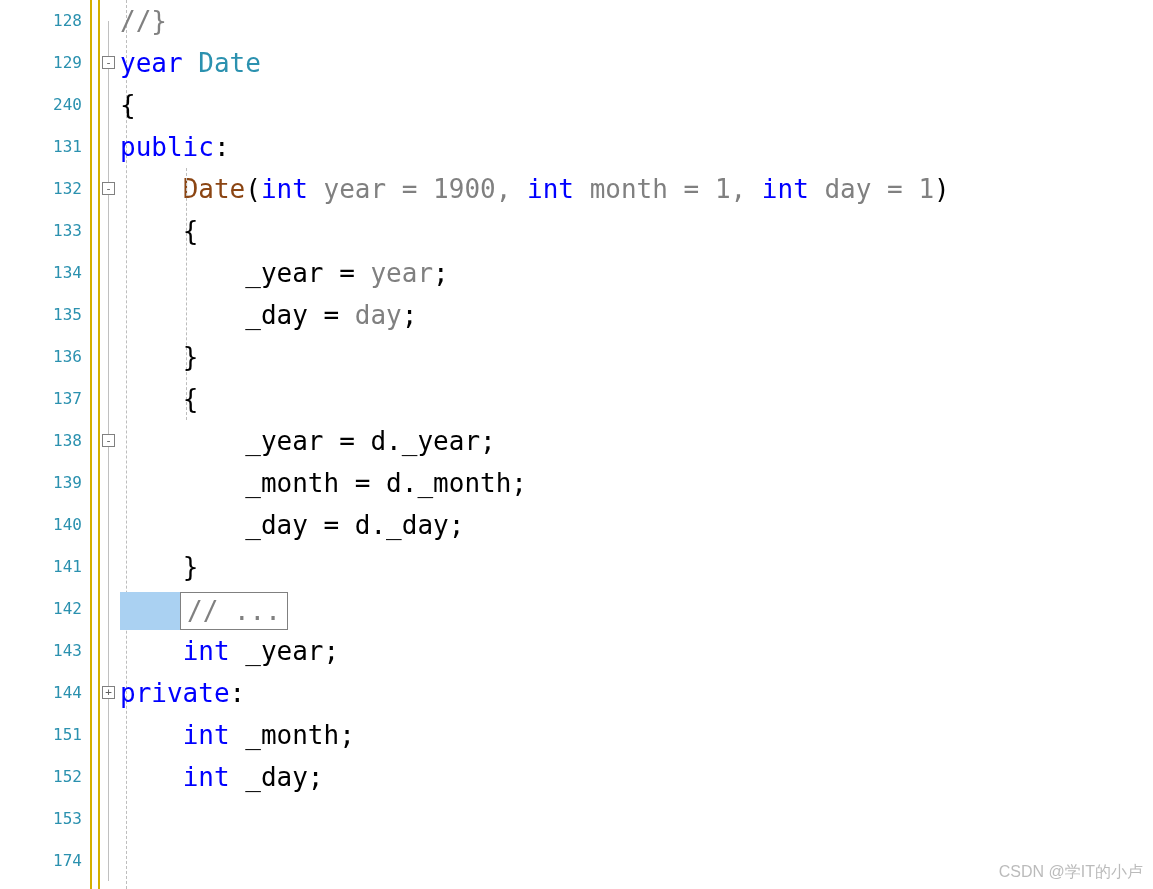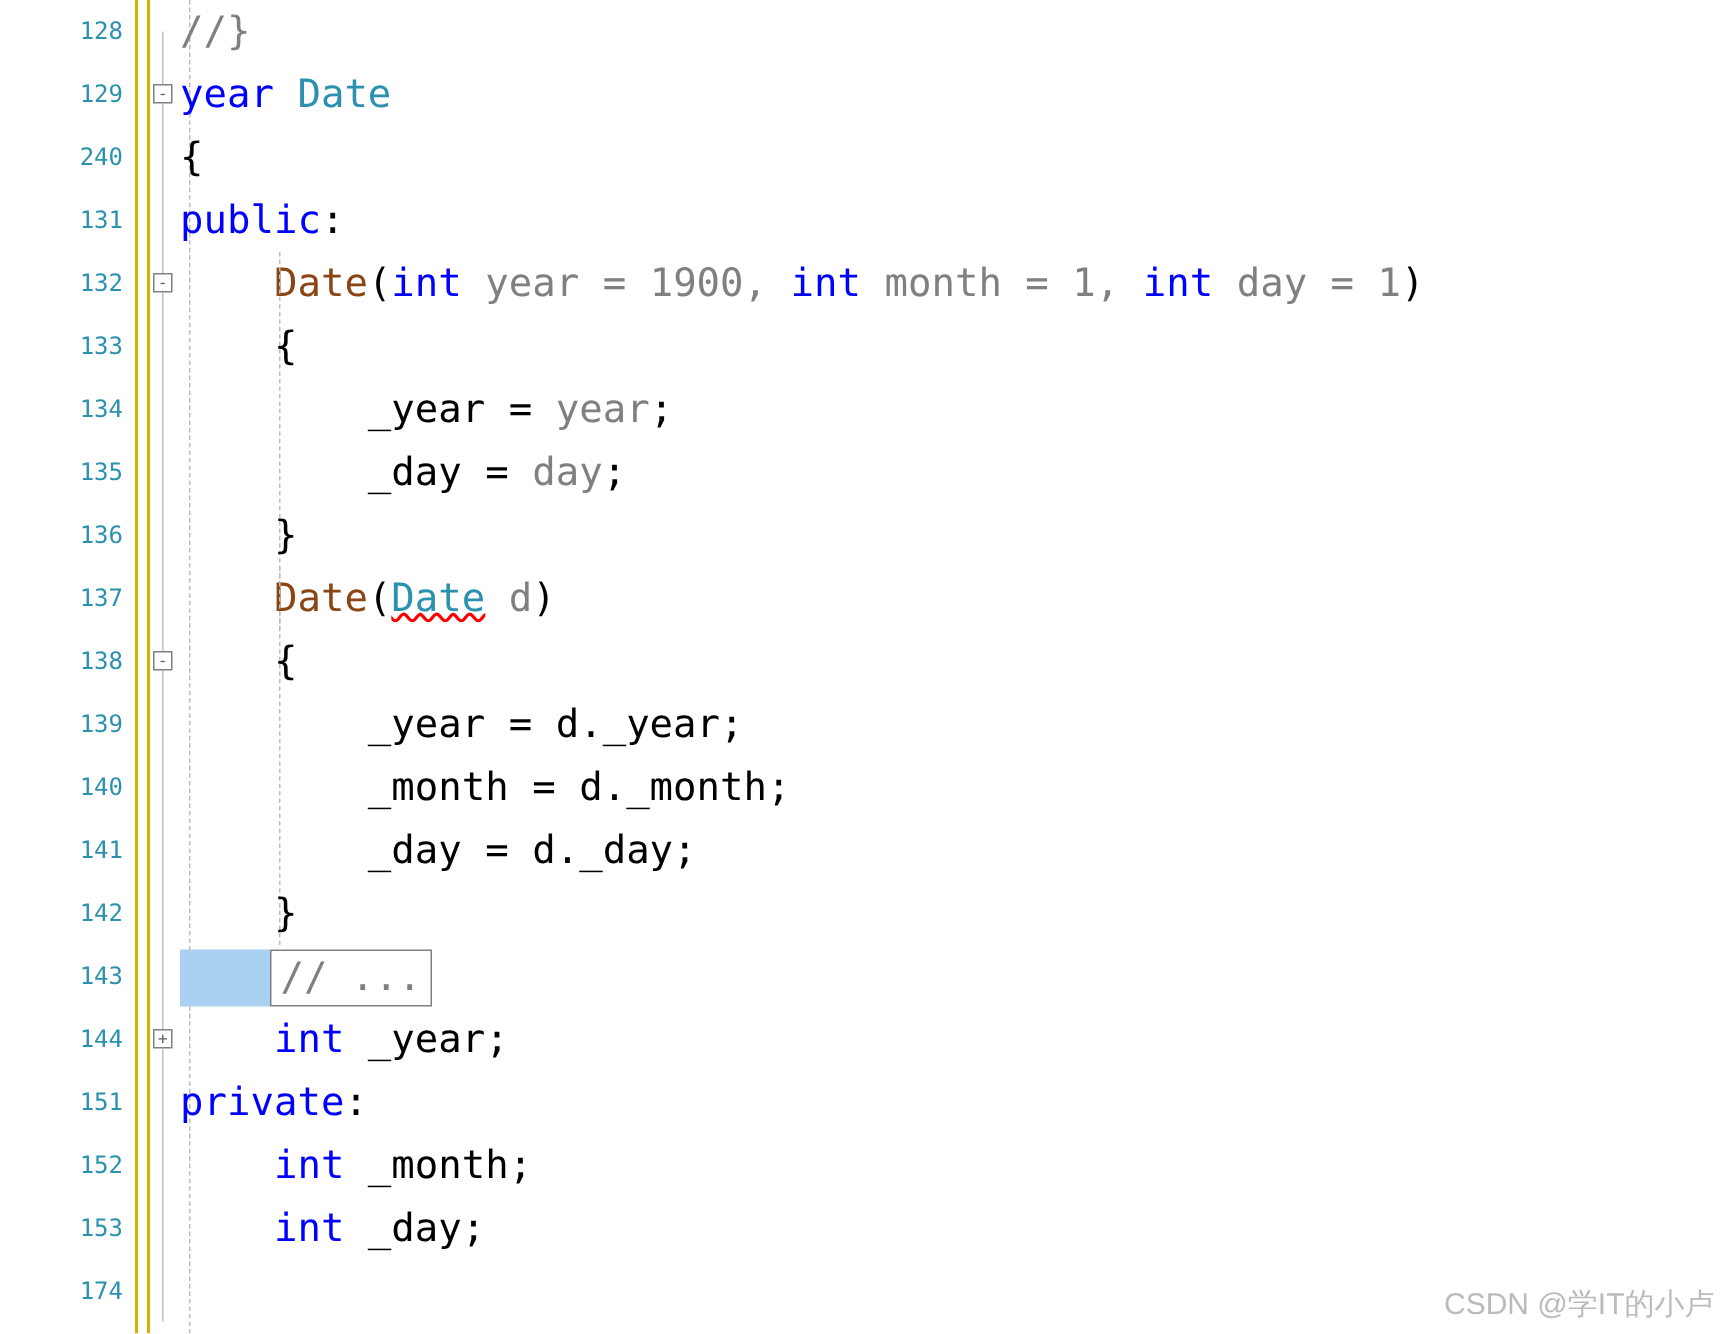--- a/index.html
+++ b/index.html
@@ -105,21 +105,21 @@
       background: #aad1f2;
       height: 38px;
       vertical-align: middle;
       width: 60px;
     }
     .watermark {
       position: absolute;
       right: 10px;
       bottom: 6px;
       color: rgba(120,120,120,0.5);
-      font-size: 20px;
+      font-size: 16px;
       font-family: sans-serif;
     }
   </style>
 </head>
 <body>
 
 <div class="editor">
   <div class="gutter">
     <div class="gutter-line">128</div>
     <div class="gutter-line">129</div>
@@ -184,21 +184,20 @@
 
     <div class="code-line"><span class="tok-gray">//}</span></div>
     <div class="code-line"><span class="tok-kw">year</span><span class="tok-type"> Date</span></div>
     <div class="code-line"><span class="tok-black">{</span></div>
     <div class="code-line"><span class="tok-kw">public</span><span class="tok-black">:</span></div>
     <div class="code-line"><div class="indent-guide" style="left:66px;top:0;height:252px;"></div><span>    </span><span class="tok-brown">Date</span><span class="tok-black">(</span><span class="tok-kw">int</span><span class="tok-gray"> year = 1900, </span><span class="tok-kw">int</span><span class="tok-gray"> month = 1, </span><span class="tok-kw">int</span><span class="tok-gray"> day = 1</span><span class="tok-black">)</span></div>
     <div class="code-line"><span>    </span><span class="tok-black">{</span></div>
     <div class="code-line"><span>        </span><span class="tok-black">_year = </span><span class="tok-gray">year</span><span class="tok-black">;</span></div>
     <div class="code-line"><span>        </span><span class="tok-black">_day = </span><span class="tok-gray">day</span><span class="tok-black">;</span></div>
     <div class="code-line"><span>    </span><span class="tok-black">}</span></div>
-    <div class="code-line"><div class="indent-guide" style="left:66px;top:0;height:252px;"></div><span>    </span><span class="tok-brown">Date</span><span class="tok-black">(</span><span class="tok-type squiggle">Date</span><span class="tok-gray"> d</span><span class="tok-black">)</span></div>
     <div class="code-line"><span>    </span><span class="tok-black">{</span></div>
     <div class="code-line"><span>        </span><span class="tok-black">_year = d._year;</span></div>
     <div class="code-line"><span>        </span><span class="tok-black">_month = d._month;</span></div>
     <div class="code-line"><span>        </span><span class="tok-black">_day = d._day;</span></div>
     <div class="code-line"><span>    </span><span class="tok-black">}</span></div>
     <div class="code-line"><span class="sel-highlight"></span><span class="collapsed-box">// ...</span></div>
     <div class="code-line"><span>    </span><span class="tok-kw">int</span><span class="tok-black"> _year;</span></div>
     <div class="code-line"><span class="tok-kw">private</span><span class="tok-black">:</span></div>
     <div class="code-line"><span>    </span><span class="tok-kw">int</span><span class="tok-black"> _month;</span></div>
     <div class="code-line"><span>    </span><span class="tok-kw">int</span><span class="tok-black"> _day;</span></div>

